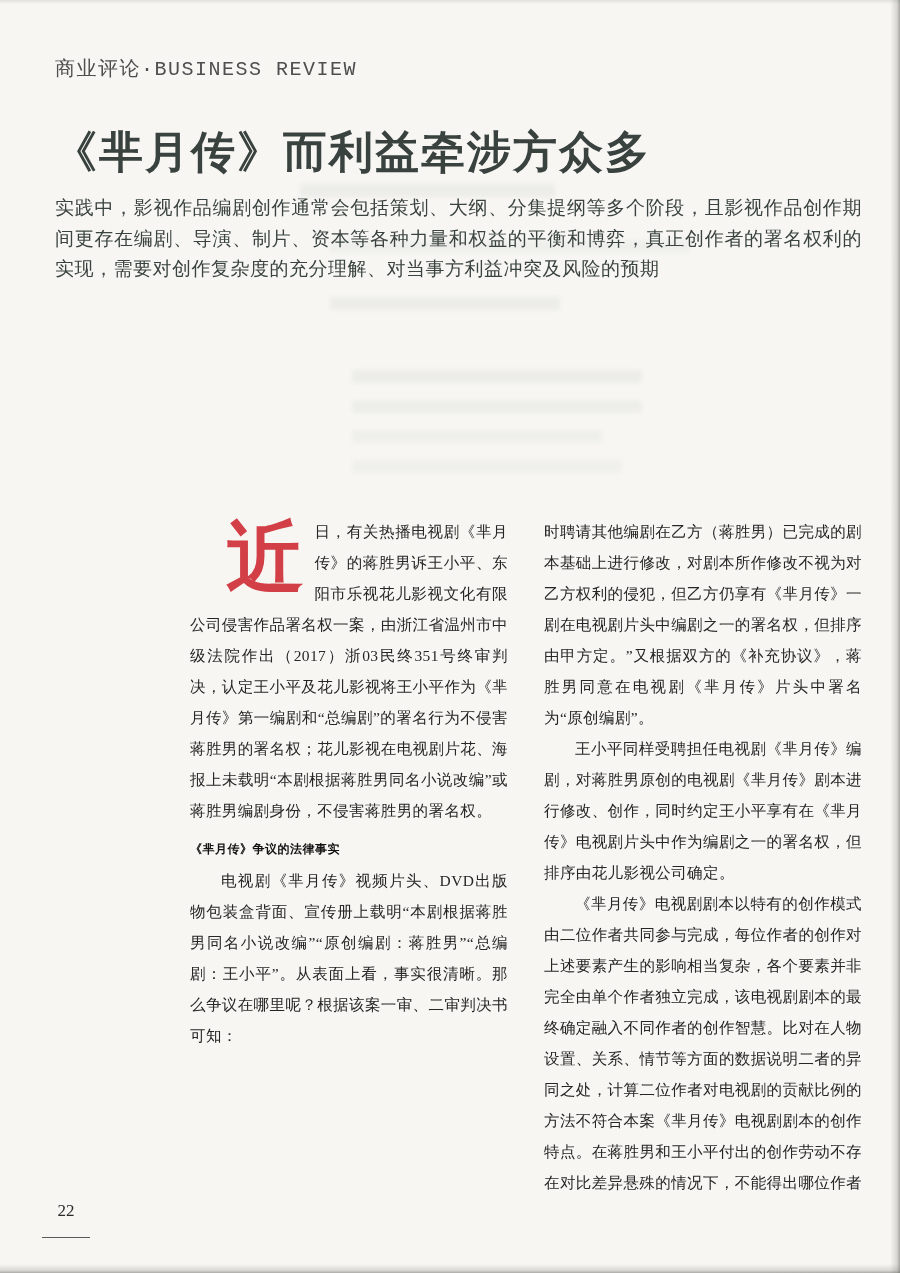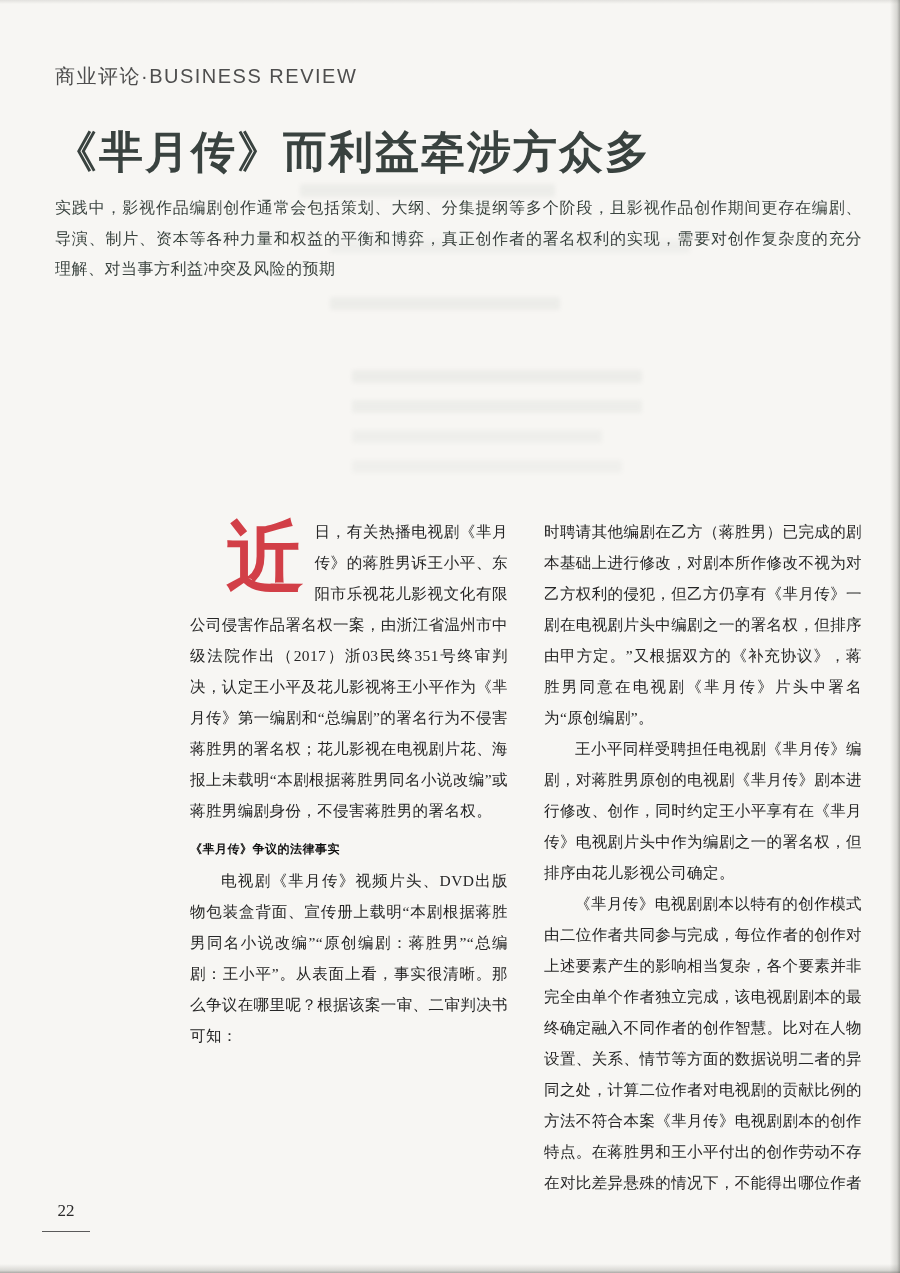--- a/index.html
+++ b/index.html
@@ -12,50 +12,50 @@
     background:linear-gradient(to right,rgba(130,130,124,0) 0%,rgba(130,130,124,.28) 70%,rgba(95,95,90,.55) 100%);}
   .edge-bottom{position:absolute;left:0;bottom:0;width:100%;height:9px;
     background:linear-gradient(to bottom,rgba(130,130,124,0) 0%,rgba(130,130,124,.25) 70%,rgba(95,95,90,.5) 100%);}
   .edge-top{position:absolute;left:0;top:0;width:100%;height:4px;
     background:linear-gradient(to top,rgba(130,130,124,0),rgba(130,130,124,.18));}
 
   
   .ghost{position:absolute;background:#76857d;opacity:.08;filter:blur(2px);border-radius:2px;}
 
   .kicker{position:absolute;left:55px;top:55px;
-    font-family:Liberation Sans, sans-serif;
-    font-size:20px;color:#4e4e4e;letter-spacing:1.5px;margin-top:8px;}
+    font-family:Liberation Mono, monospace;
+    font-size:20px;color:#4e4e4e;letter-spacing:1.5px;}
 
   .title{position:absolute;left:53px;top:126px;margin:0;
     font-family:"Liberation Sans","DejaVu Sans",sans-serif;
     font-size:44px;line-height:52px;font-weight:800;color:#39423f;letter-spacing:2px;}
 
   .lead{position:absolute;left:55px;top:193px;width:807px;margin:0;
     font-family:Liberation Sans, sans-serif;
-    font-size:16px;line-height:30.5px;color:#3a433f;letter-spacing:.5px;
+    font-size:19px;line-height:30.5px;color:#3a433f;letter-spacing:.5px;
     text-align:justify;}
 
   .byline{position:absolute;left:55px;top:322px;font-size:18px;font-weight:bold;color:#262626;}
   .byline .sep{display:inline-block;margin:0 9px;color:#555;font-weight:normal;transform:scaleX(.5);}
   .byline .aff{margin-left:14px;}
 
   .columns{position:absolute;left:190px;top:516px;width:672px;height:678px;
     display:flex;gap:36px;overflow:hidden;}
   .col{width:318px;height:100%;overflow:hidden;}
   .para{margin:0;font-size:15.5px;line-height:31px;color:#262626;
     letter-spacing:.4px;text-align:justify;}
   .para.indent{text-indent:2em;}
   .dropcap{float:left;font-size:78px;line-height:80px;height:88px;
     margin:2px 10px 0 36px;font-weight:bold;color:#d23f47;}
   .subhead{margin:15px 0 7px 0;
     font-family:"Liberation Sans","DejaVu Sans",sans-serif;
     font-size:12px;font-weight:800;color:#121212;letter-spacing:.5px;}
 
   .pagenum{position:absolute;left:42px;top:1201px;width:48px;text-align:center;
-    font-size:17px;color:#2a2a2a;border-bottom:1.5px solid #5a5a5a;padding-bottom:10px;}
+    font-size:17px;color:#2a2a2a;border-bottom:1.5px solid #5a5a5a;padding-bottom:16px;}
 </style>
 </head>
 <body>
 
 <div class="page">
 
   <div class="ghost" style="left:300px;top:184px;width:255px;height:13px;"></div>
   <div class="ghost" style="left:330px;top:240px;width:360px;height:13px;opacity:.06;"></div>
   <div class="ghost" style="left:330px;top:297px;width:230px;height:13px;"></div>
   <div class="ghost" style="left:352px;top:370px;width:290px;height:13px;"></div>

